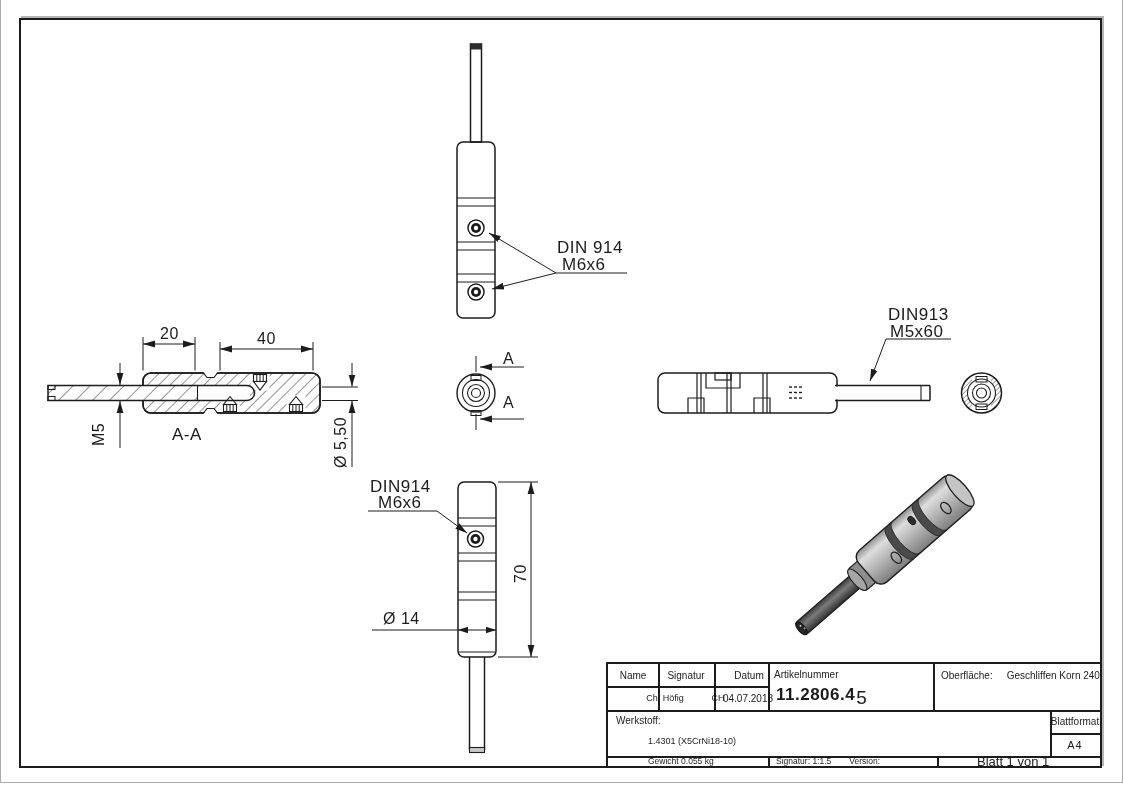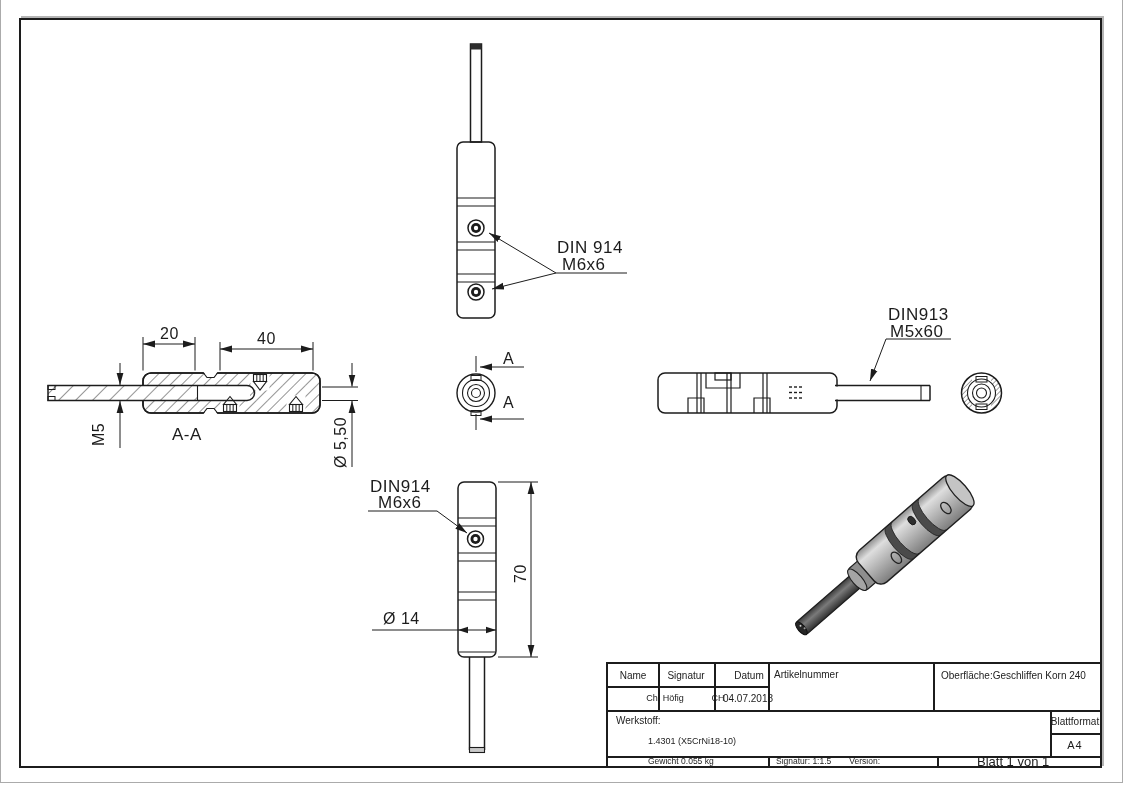--- a/index.html
+++ b/index.html
@@ -346,26 +346,30 @@
   <div class="tb-line" style="left:442px;top:46px;width:1.5px;height:46px"></div>
   <div class="tb-line" style="left:160px;top:92px;width:1.5px;height:10px"></div>
   <div class="tb-line" style="left:329px;top:92px;width:1.5px;height:10px"></div>
 
   <div class="cell c-center hdr" style="left:0;top:0;width:50px;height:22px">Name</div>
   <div class="cell c-center hdr" style="left:50px;top:0;width:56px;height:22px">Signatur</div>
   <div class="cell c-center hdr" style="left:106px;top:0;width:70px;height:22px">Datum</div>
   <div class="cell hdr" style="left:166px;top:4px;width:155px;height:12px">Artikelnummer</div>
   <div class="cell" style="left:333px;top:4px;width:159px;height:14px">
     <span class="hdr">Oberfläche:</span>
-    <span class="hdr" style="margin-left:0">Geschliffen Korn 240</span>
+    <span class="hdr" style="margin-left:14px">Geschliffen Korn 240</span>
   </div>
 
   <div class="cell c-center val" style="left:0;top:22px;width:50px;height:24px">Ch. Höfig</div>
   <div class="cell c-center val" style="left:50px;top:22px;width:56px;height:24px">CH</div>
   <div class="cell c-center" style="left:106px;top:22px;width:68px;height:24px;font-size:10px">04.07.2018</div>
+  <div class="cell" style="left:168px;top:18px;width:155px;height:26px">
+    <span class="artnr-val">11.2806.4</span>
+    <span class="artnr-suffix">5</span>
+  </div>
 
   <div class="cell hdr" style="left:8px;top:50px;width:200px;height:12px">Werkstoff:</div>
   <div class="cell val" style="left:8px;top:70px;width:250px;height:14px">1.4301 (X5CrNi18-10)</div>
 
   <div class="cell c-center hdr" style="left:442px;top:46px;width:50px;height:23px">Blattformat</div>
   <div class="cell c-center a4" style="left:442px;top:69px;width:50px;height:23px">A4</div>
 
   <div class="cell val" style="left:8px;top:92px;width:150px;height:10px;font-size:8.5px">Gewicht 0.055 kg</div>
   <div class="cell" style="left:168px;top:92px;width:160px;height:10px;font-size:8.5px">
     <span>Signatur: 1:1.5</span>

